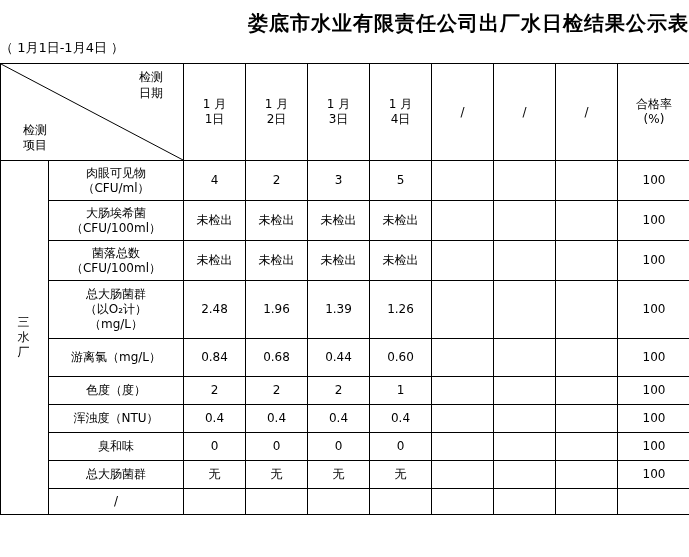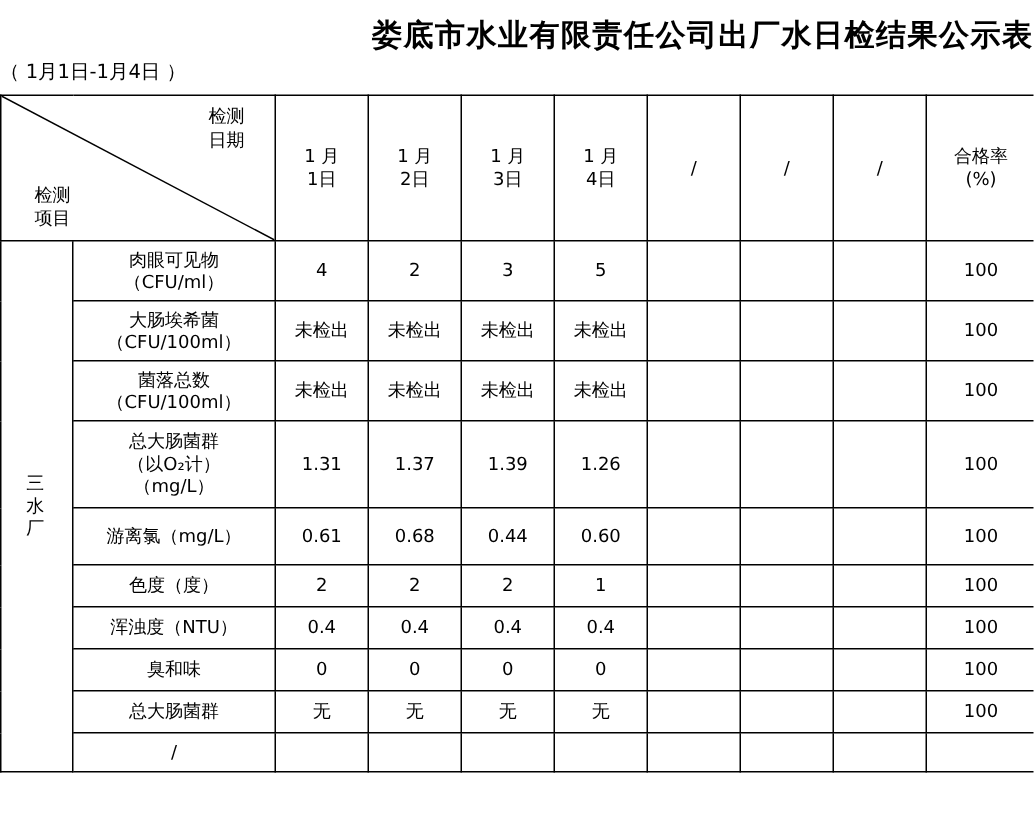--- a/index.html
+++ b/index.html
@@ -238,35 +238,35 @@
         <td class="val"></td>
         <td class="rate-val">100</td>
       </tr>
 
       <tr class="r-kmno">
         <td class="item-cell">
           <div>总大肠菌群</div>
           <div>（以O₂计）</div>
           <div>（mg/L）</div>
         </td>
-        <td class="val">1.31</td>
-        <td class="val">1.37</td>
+        <td class="val">2.48</td>
+        <td class="val">1.96</td>
         <td class="val">1.39</td>
         <td class="val">1.26</td>
         <td class="val"></td>
         <td class="val"></td>
         <td class="val"></td>
         <td class="rate-val">100</td>
       </tr>
 
       <tr class="r-mid">
         <td class="item-cell">
           <div>游离氯（mg/L）</div>
         </td>
-        <td class="val">0.61</td>
+        <td class="val">0.84</td>
         <td class="val">0.68</td>
         <td class="val">0.44</td>
         <td class="val">0.60</td>
         <td class="val"></td>
         <td class="val"></td>
         <td class="val"></td>
         <td class="rate-val">100</td>
       </tr>
 
       <tr class="r-small">

